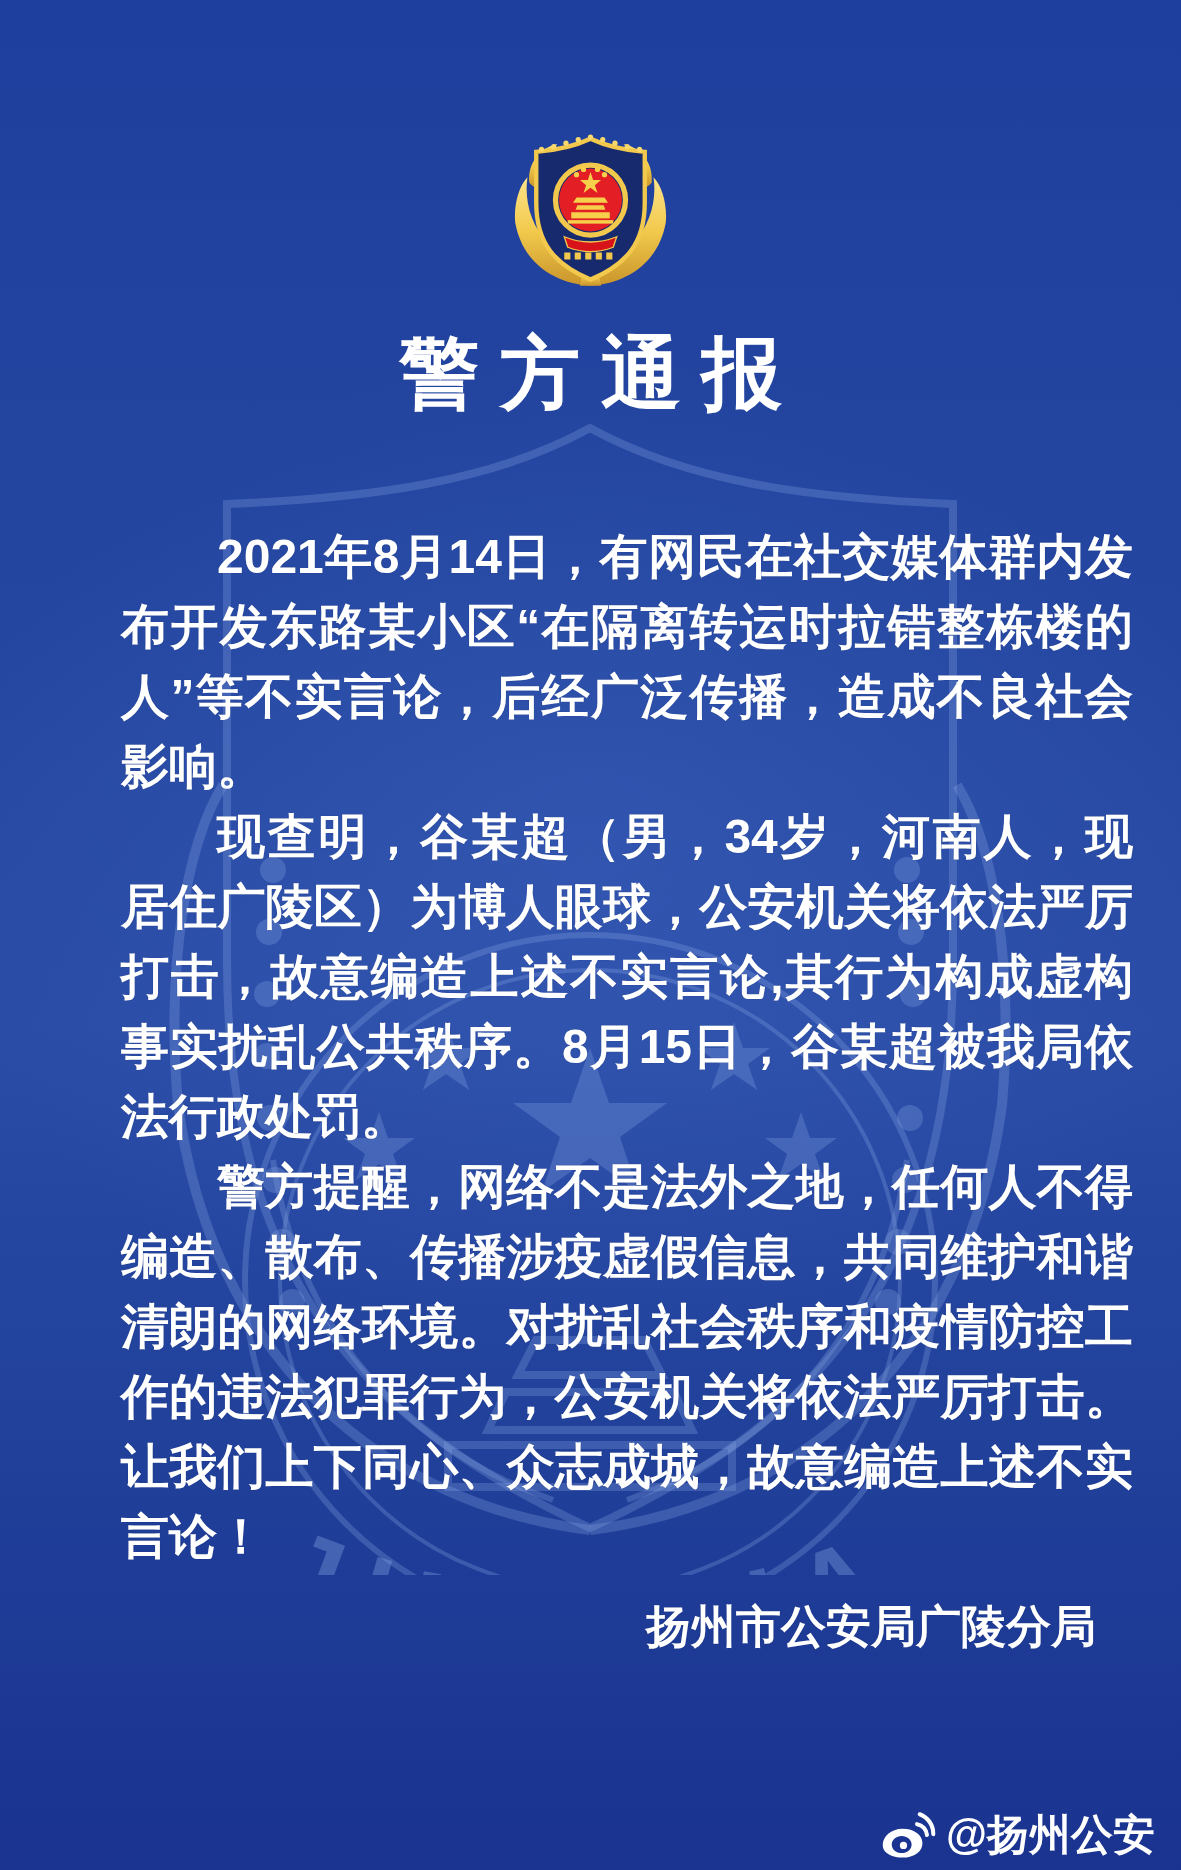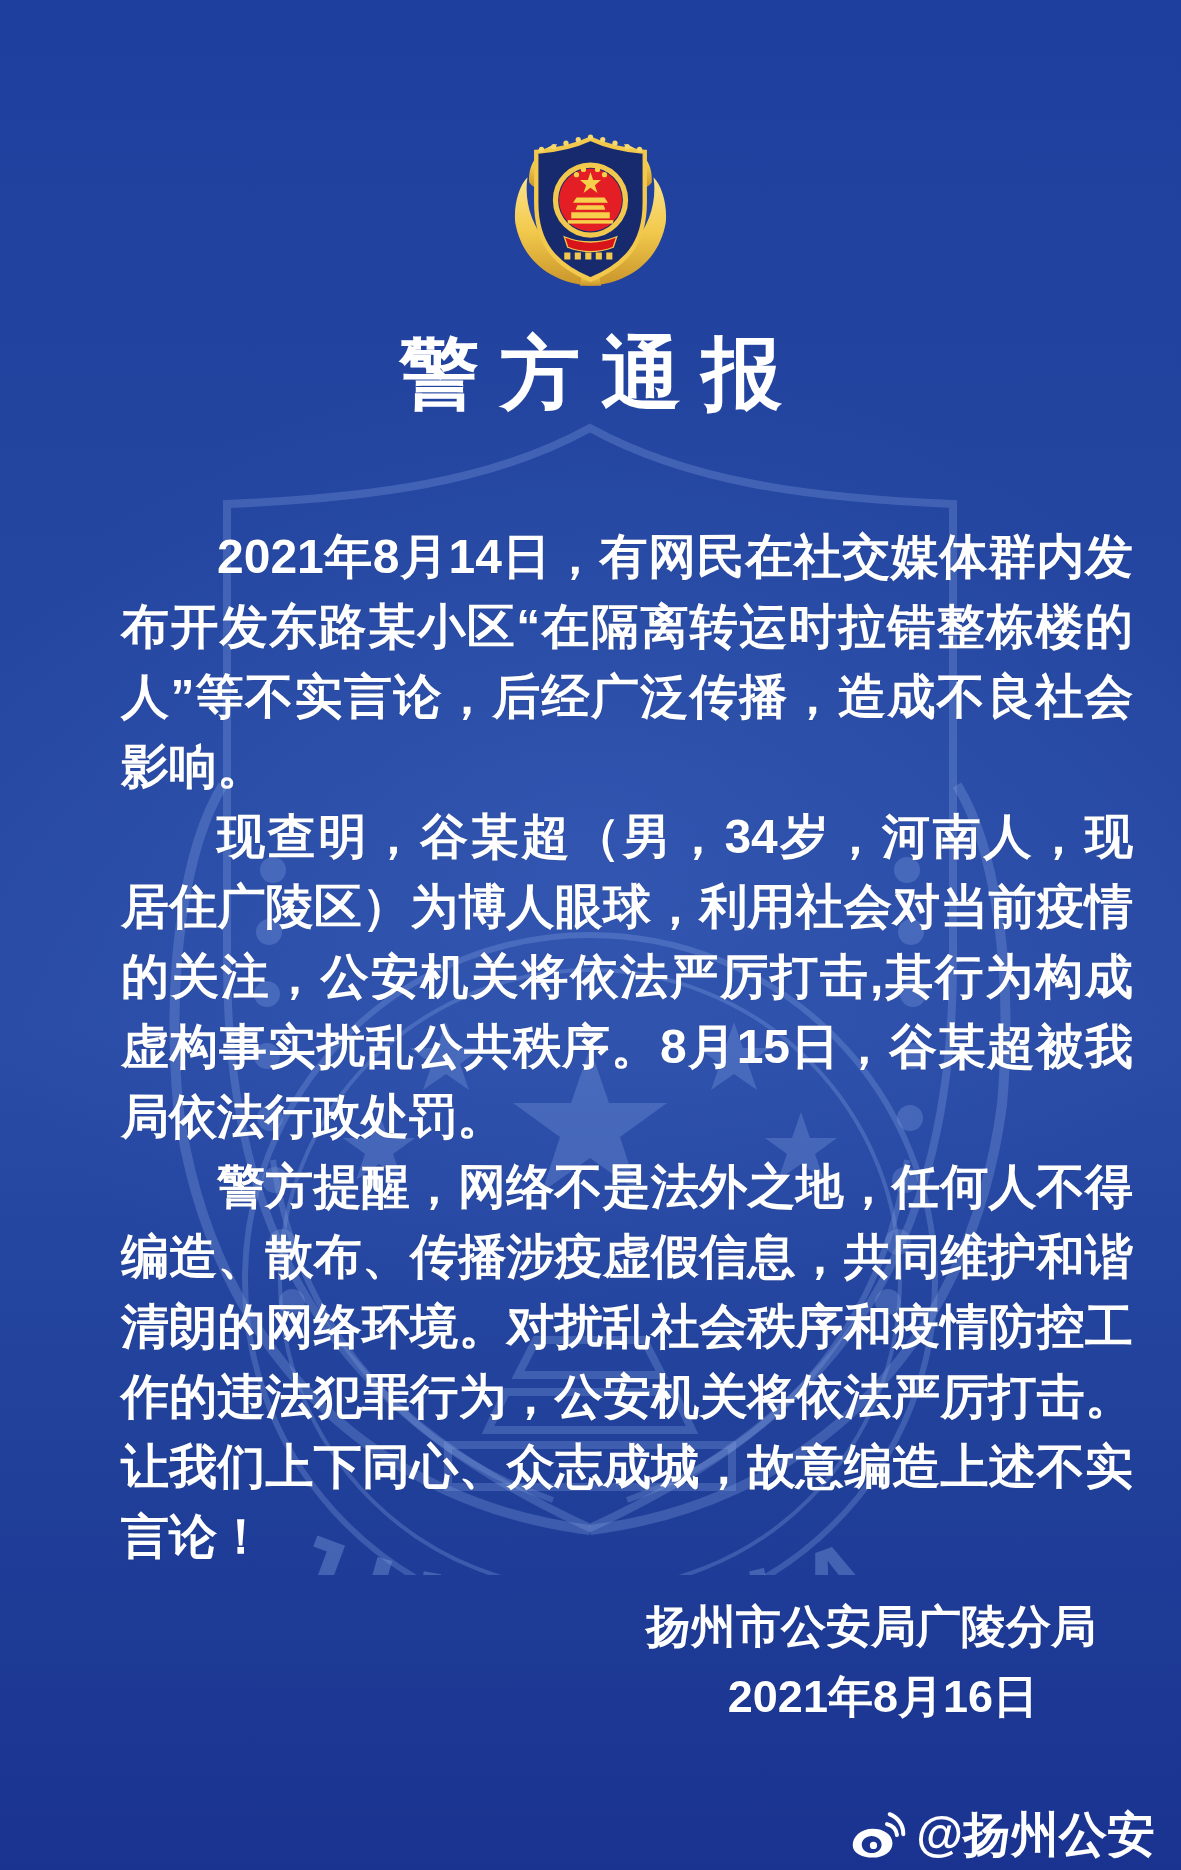--- a/index.html
+++ b/index.html
@@ -52,21 +52,21 @@
     position:absolute;right:85px;top:1592px;z-index:1;
     text-align:right;
     font-size:45px;line-height:70px;font-weight:600;
     text-shadow:0 0 1px rgba(10,20,60,.35);
   }
   .signature .date{padding-right:58px;}
   
   .footer{
     position:absolute;right:26px;top:1808px;z-index:1;
     display:flex;align-items:center;gap:10px;
-    font-size:48px;font-weight:600;line-height:54px;
+    font-size:42px;font-weight:600;line-height:54px;
   }
   .weibo-icon{width:56px;height:50px;display:block;}
 </style>
 </head>
 <body>
 
 <div class="poster">
 
   <svg class="watermark" viewBox="0 0 1085 1175" xmlns="http://www.w3.org/2000/svg">
     <g fill="none" stroke="rgba(150,180,235,0.30)" stroke-width="8">
@@ -173,27 +173,26 @@
       <rect x="94" y="152" width="7" height="8"></rect>
         <rect x="106" y="152" width="7" height="8"></rect>
       <rect x="118" y="152" width="7" height="8"></rect>
     </g>
   </svg>
 
   <div class="title">警方通报</div>
 
   <div class="body-text">
     <p>2021年8月14日，有网民在社交媒体群内发布开发东路某小区“在隔离转运时拉错整栋楼的人”等不实言论，后经广泛传播，造成不良社会影响。</p>
-    <p>现查明，谷某超（男，34岁，河南人，现居住广陵区）为博人眼球，利用社会对当前疫情的关注，公安机关将依法严厉打击,其行为构成虚构事实扰乱公共秩序。8月15日，谷某超被我局依法行政处罚。</p>
+    <p>现查明，谷某超（男，34岁，河南人，现居住广陵区）为博人眼球，公安机关将依法严厉打击，故意编造上述不实言论,其行为构成虚构事实扰乱公共秩序。8月15日，谷某超被我局依法行政处罚。</p>
     <p>警方提醒，网络不是法外之地，任何人不得编造、散布、传播涉疫虚假信息，共同维护和谐清朗的网络环境。对扰乱社会秩序和疫情防控工作的违法犯罪行为，公安机关将依法严厉打击。让我们上下同心、众志成城，故意编造上述不实言论！</p>
   </div>
 
   <div class="signature">
     <div>扬州市公安局广陵分局</div>
-    <div class="date">2021年8月16日</div>
   </div>
 
   <div class="footer">
     <svg class="weibo-icon" viewBox="0 0 62 54" xmlns="http://www.w3.org/2000/svg">
       <path fill="#ffffff" fill-rule="evenodd" d="M25,20 C12,20 3,29 3,38 C3,47 13,52 25,52 C38,52 47,45 47,36 C47,27 38,20 25,20 Z
                M24,28 C30,28 35,32 35,37.5 C35,43 30,47 24,47 C18,47 13,43 13,37.5 C13,32 18,28 24,28 Z"></path>
       <circle cx="26" cy="38.5" r="4" fill="#ffffff"></circle>
       <path d="M41,15 A13,13 0 0 1 52,27" fill="none" stroke="#ffffff" stroke-width="4.5" stroke-linecap="round"></path>
       <path d="M44,4 A23,23 0 0 1 59,26" fill="none" stroke="#ffffff" stroke-width="4.5" stroke-linecap="round"></path>
     </svg>

